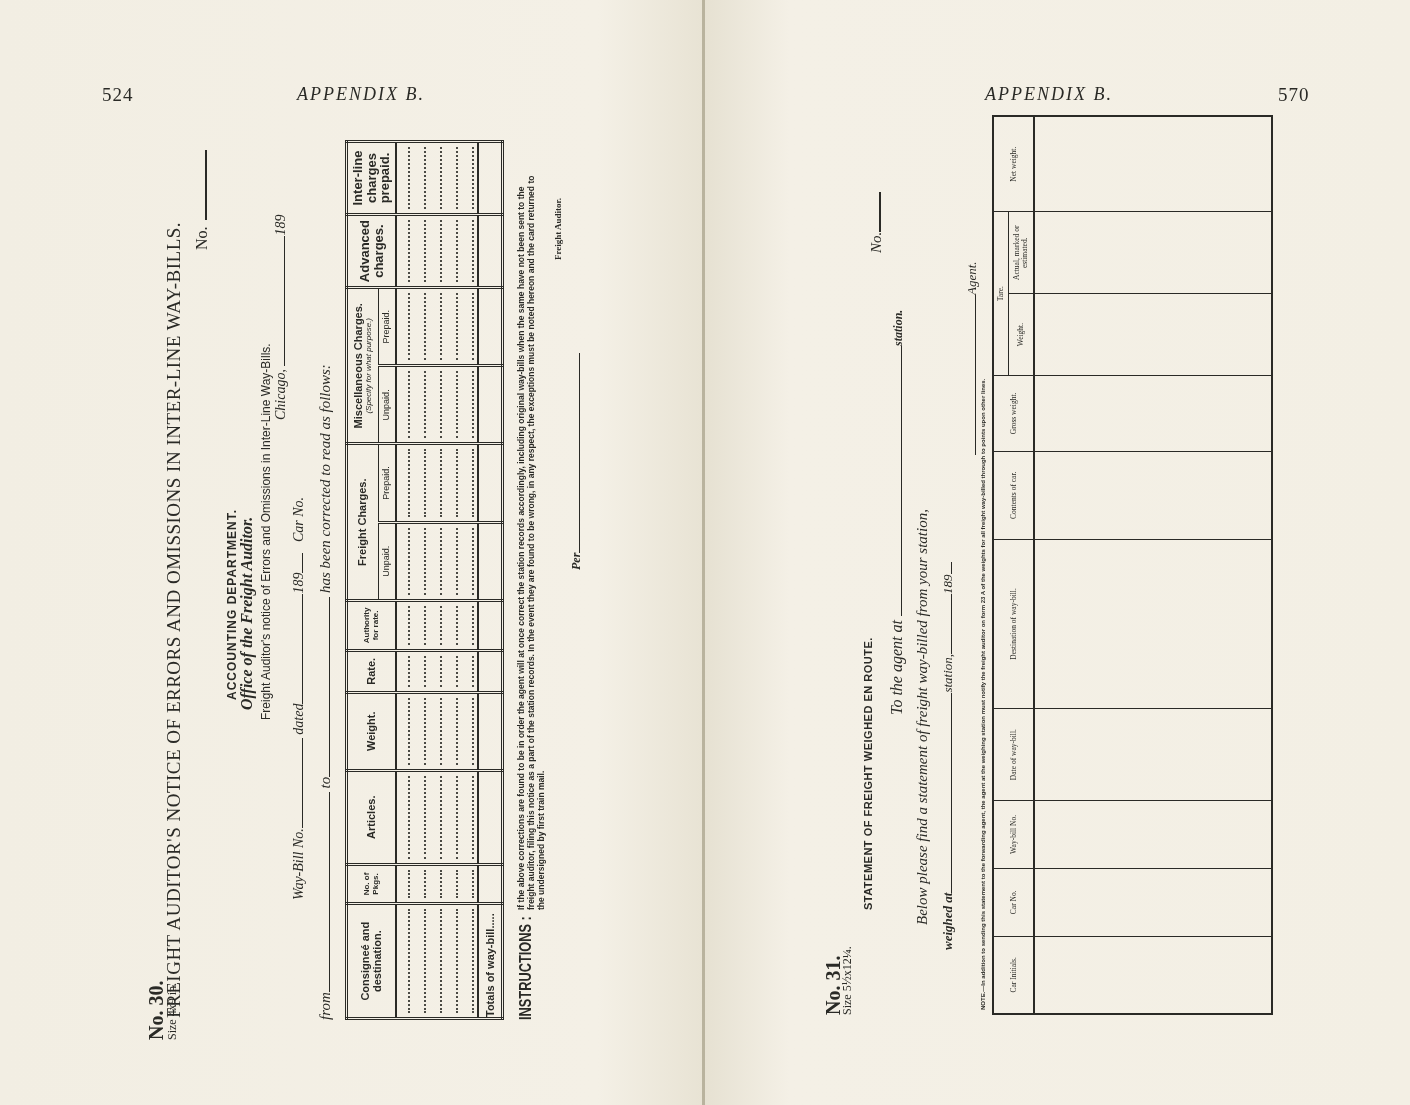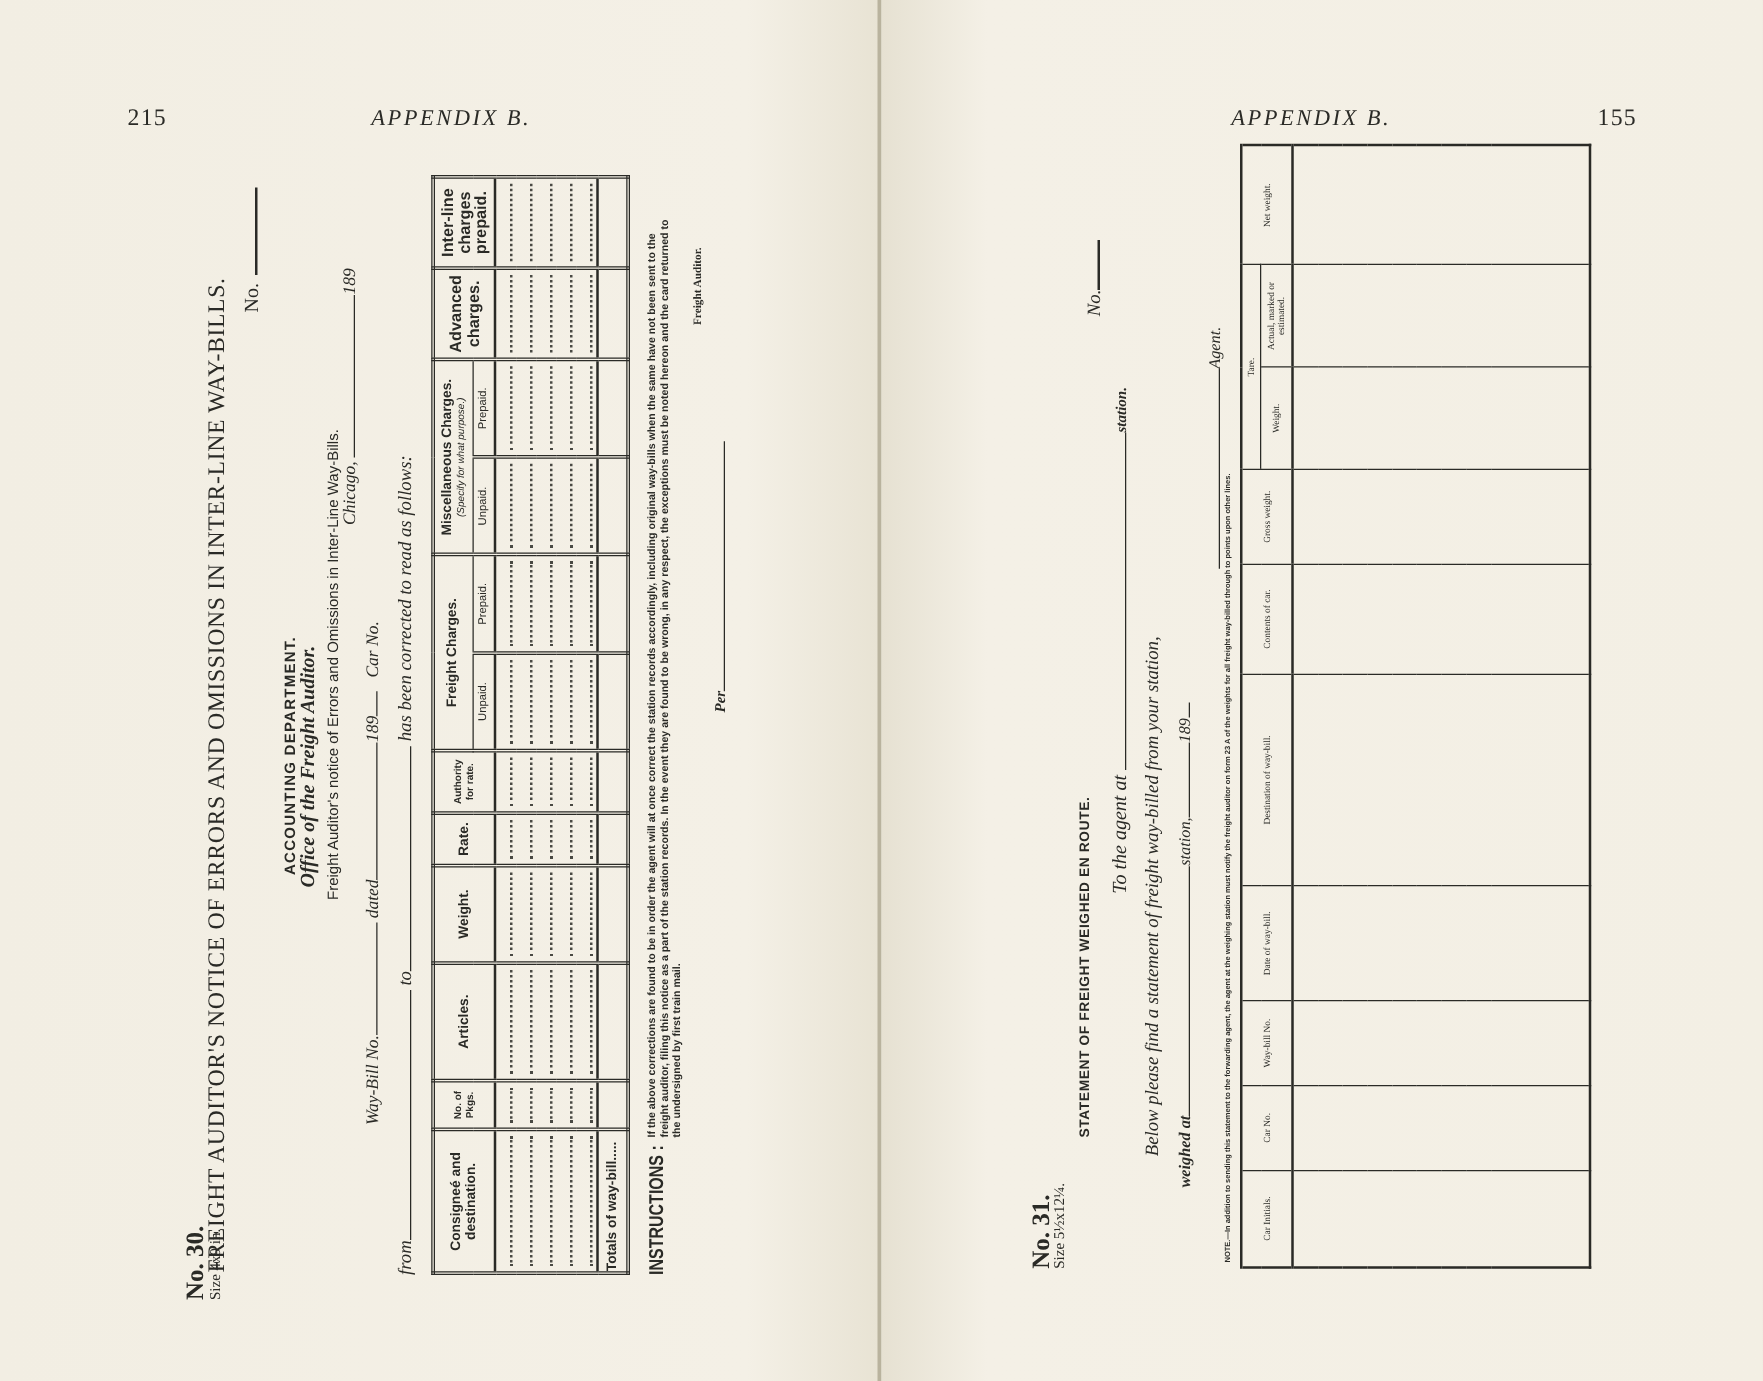--- a/index.html
+++ b/index.html
@@ -73,24 +73,24 @@
   table.f31 tr:first-child th { border-top: 2px solid #2a2a26; }
   table.f31 tbody tr:first-child td { border-top: 2px solid #2a2a26; }
 </style>
 </head>
 <body>
 
 <div class="page left"></div>
 <div class="page right"></div>
 <div class="gutter"></div>
 
-<div class="runhead pnum" style="left:102px;">215</div>
+<div class="runhead pnum" style="left:102px;">524</div>
 <div class="runhead apx" style="left:297px;">APPENDIX B.</div>
 <div class="runhead apx" style="left:985px;">APPENDIX B.</div>
-<div class="runhead pnum" style="left:1278px;">155</div>
+<div class="runhead pnum" style="left:1278px;">570</div>
 
 <div class="rot" id="form30">
   <div class="f30-no">No. 30.</div>
   <div class="f30-size">Size 4x9 in.</div>
   <div class="f30-title">FREIGHT AUDITOR'S NOTICE OF ERRORS AND OMISSIONS IN INTER-LINE WAY-BILLS.</div>
   <div class="f30-no2"><span>No.</span><span class="line"></span></div>
   <div class="f30-dept dept1">ACCOUNTING DEPARTMENT.</div>
   <div class="f30-dept dept2">Office of the Freight Auditor.</div>
   <div class="f30-dept dept3">Freight Auditor's notice of Errors and Omissions in Inter-Line Way-Bills.</div>
   <div class="chicago"><span>Chicago,</span> <span class="line"></span><span>189</span></div>

